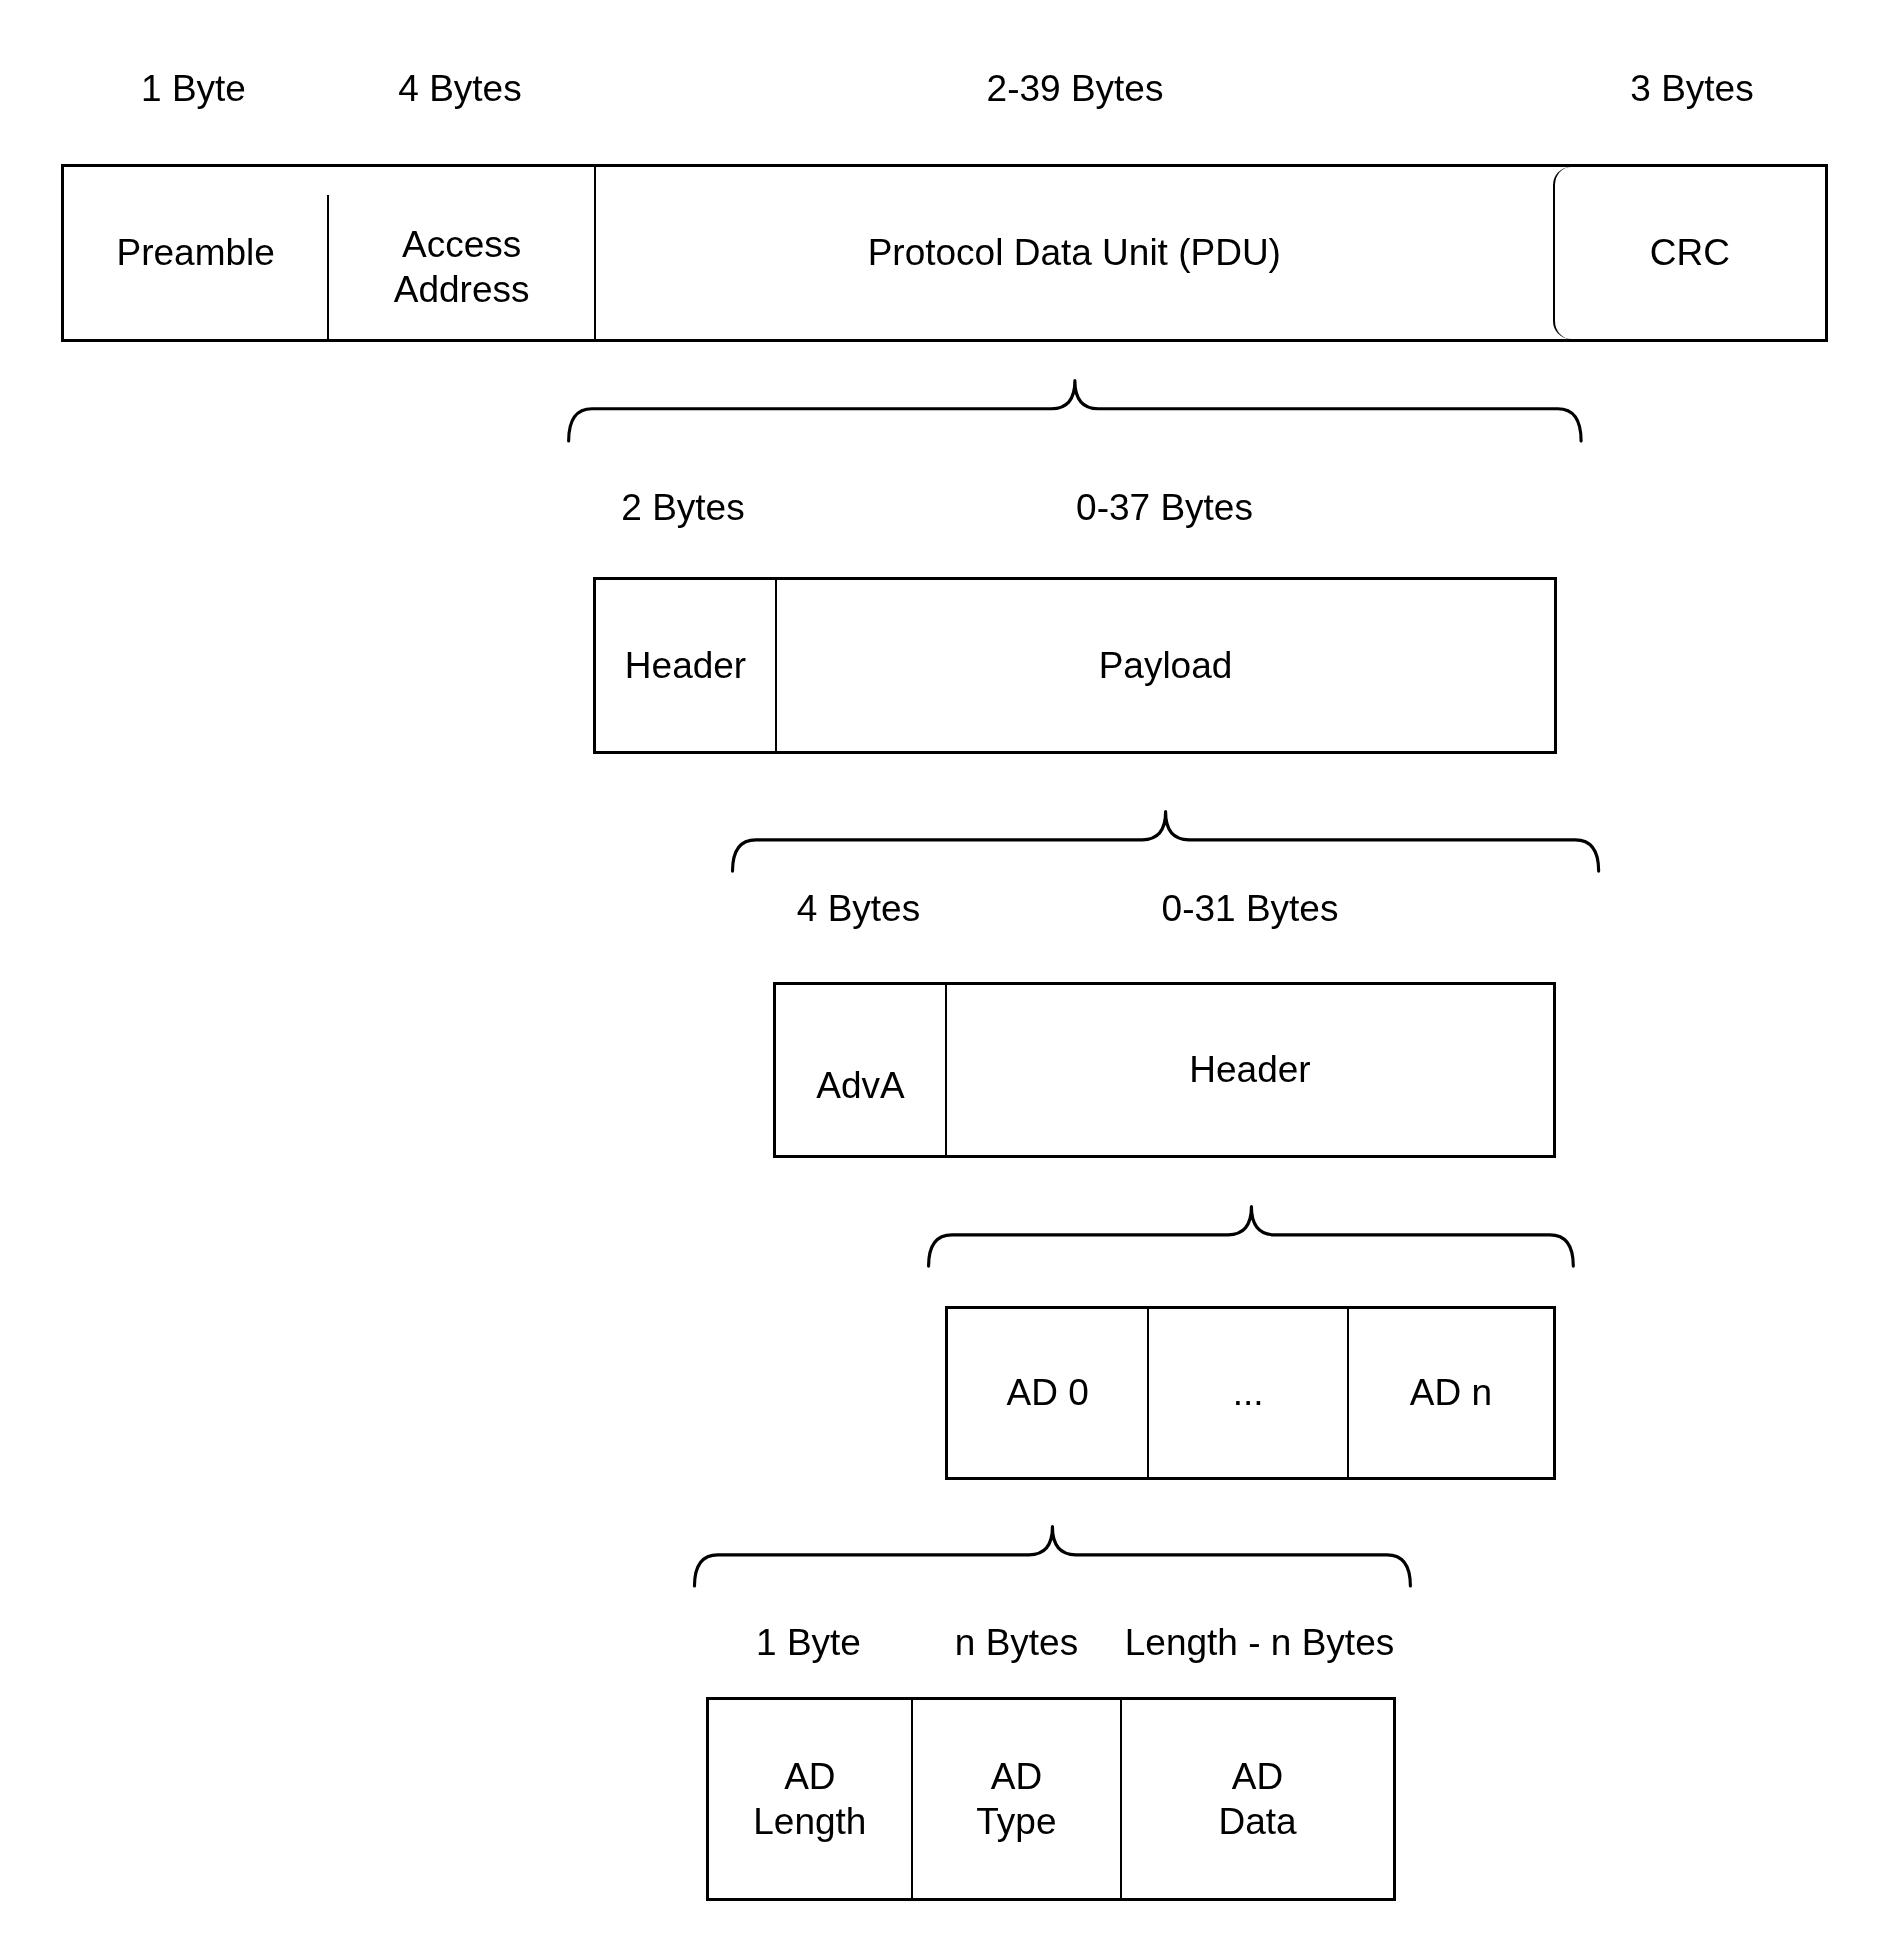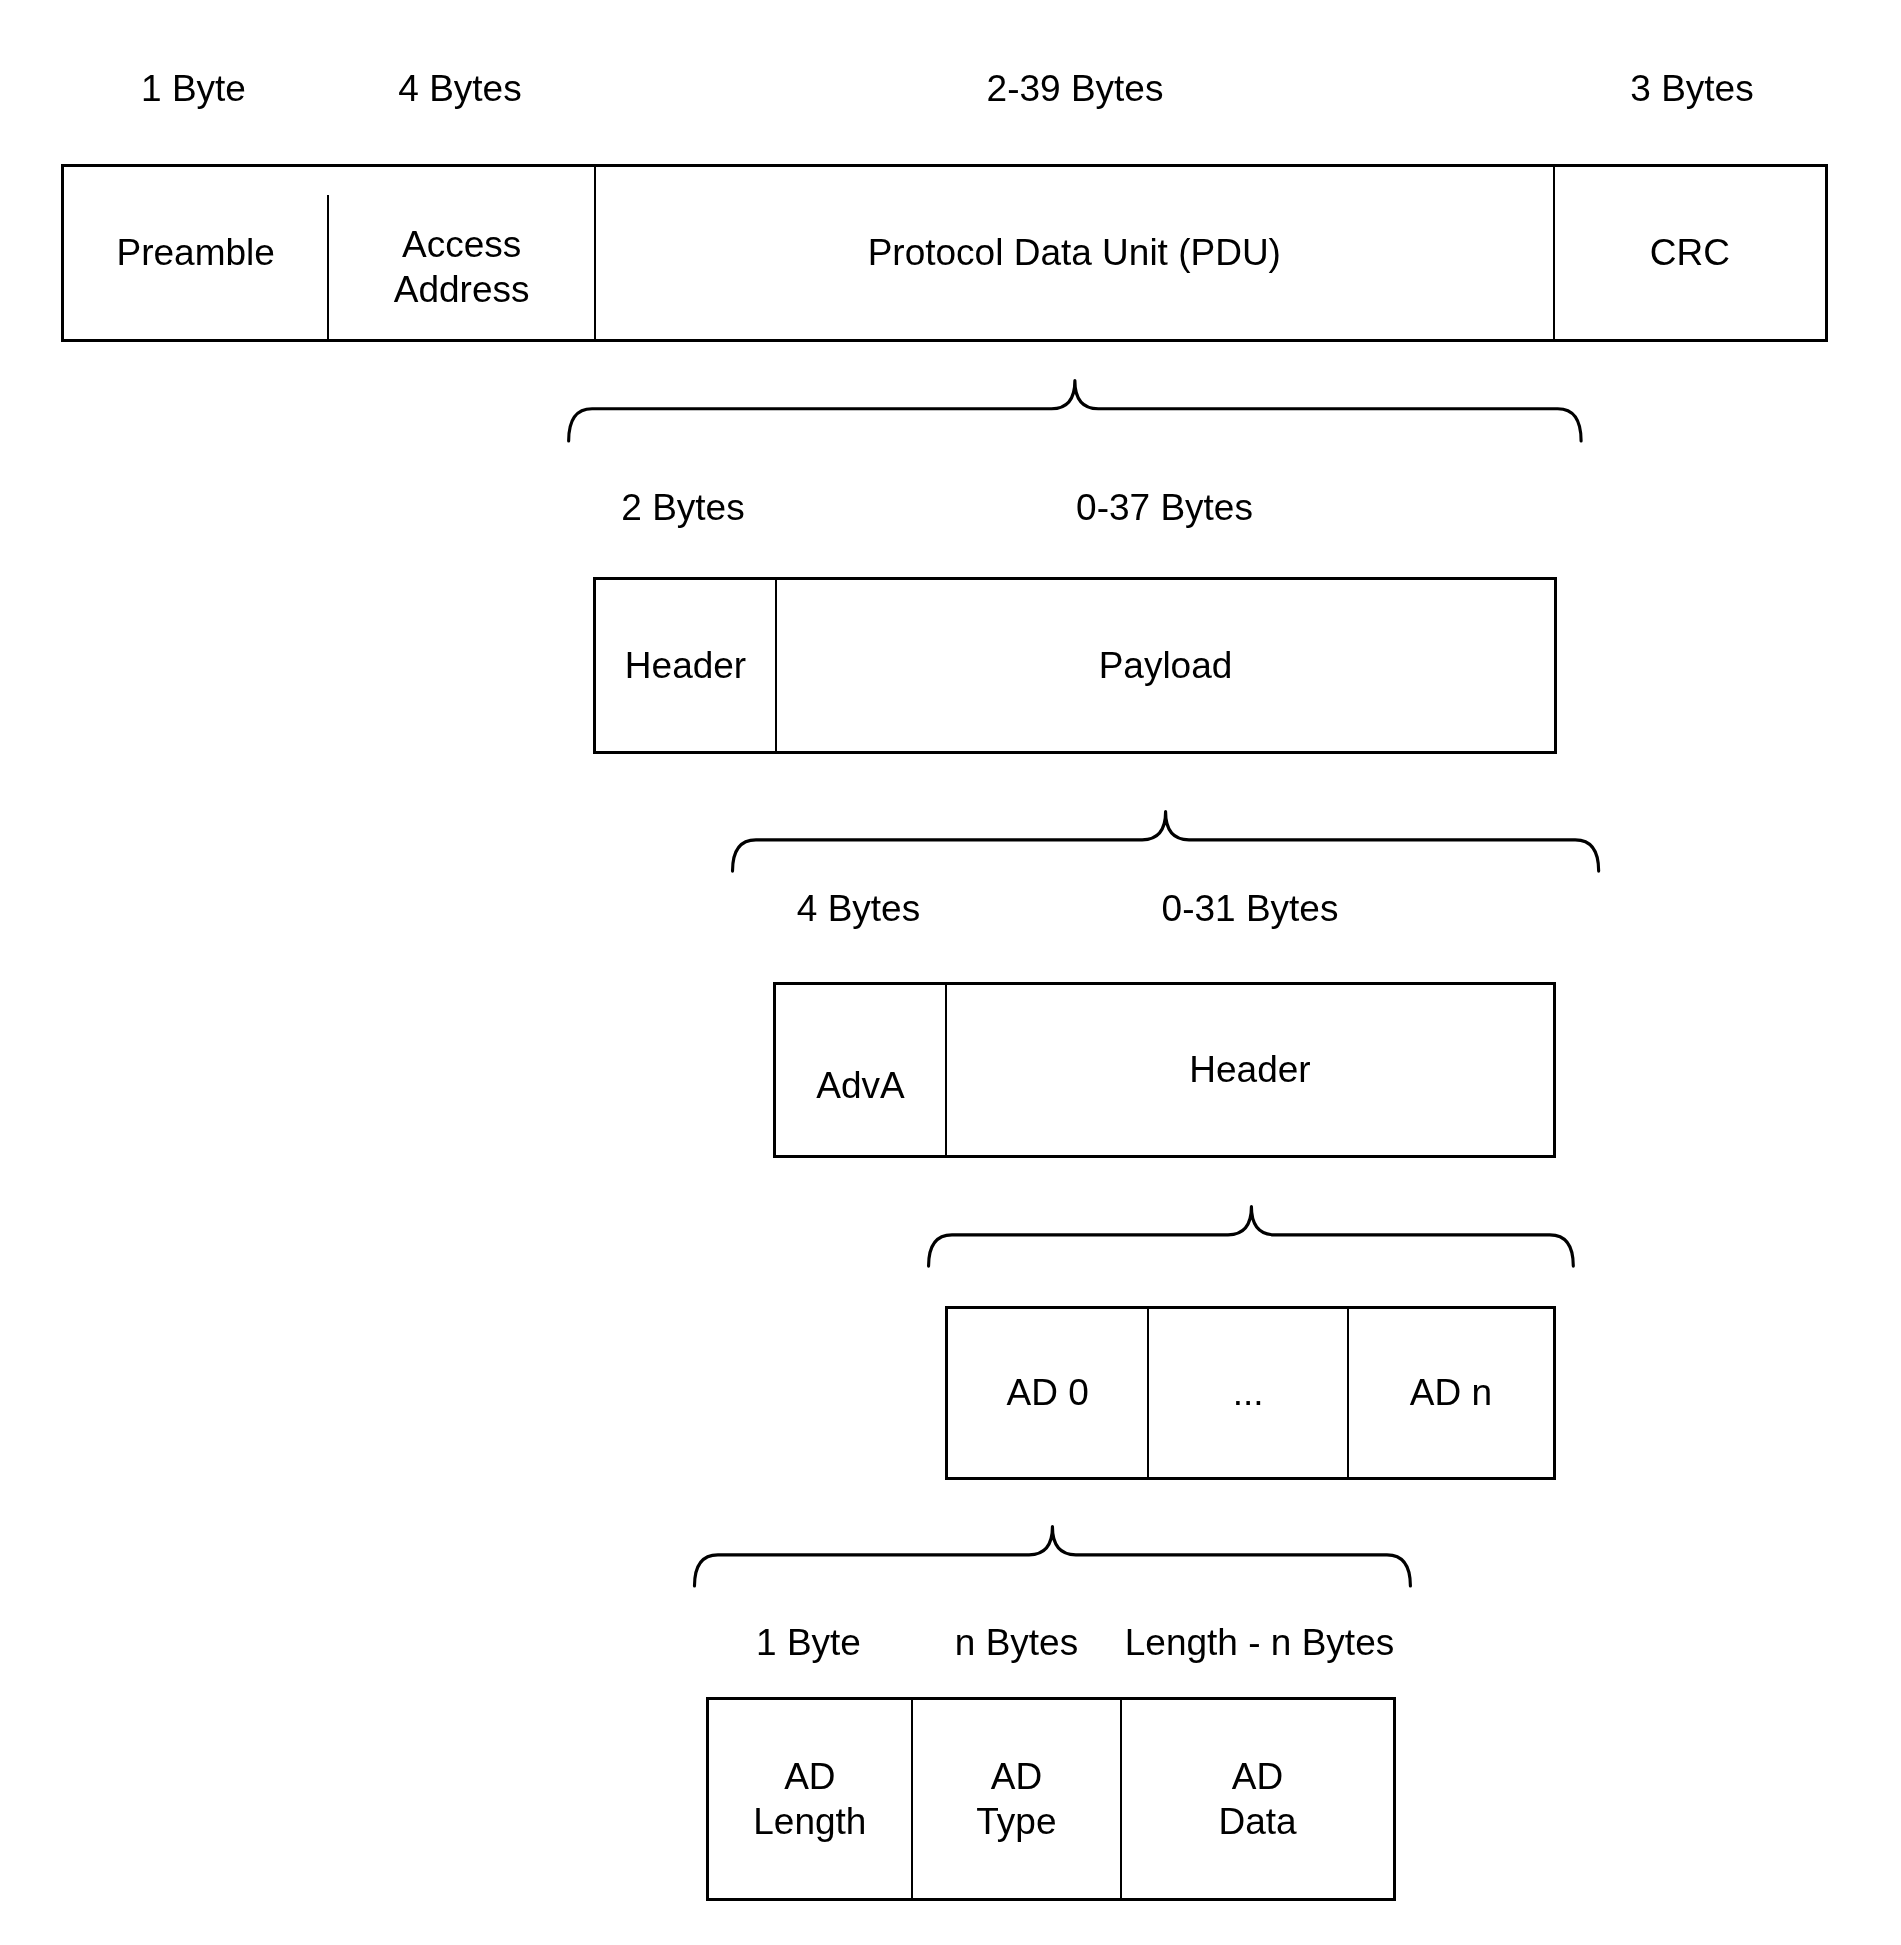--- a/index.html
+++ b/index.html
@@ -62,21 +62,21 @@
   <div class="sizelabel" style="left:61px;  top:66px; width:265px;">1 Byte</div>
   <div class="sizelabel" style="left:327px; top:66px; width:266px;">4 Bytes</div>
   <div class="sizelabel" style="left:593px; top:66px; width:964px;">2-39 Bytes</div>
   <div class="sizelabel" style="left:1556px;top:66px; width:272px;">3 Bytes</div>
 
   <div class="row" style="left:61px; top:164px; width:1767px; height:178px;">
     <div class="cell" style="flex:272 0 0;">Preamble</div>
     <div class="cell" style="flex:273 0 0;margin-top:28px;">Access
 Address</div>
     <div class="cell" style="flex:988 0 0;">Protocol Data Unit (PDU)</div>
-    <div class="cell" style="flex:279 0 0;">CRC</div>
+    <div class="cell" style="flex:279 0 0;border-radius:18px;">CRC</div>
   </div>
 
   <div class="sizelabel" style="left:593px; top:485px; width:180px;">2 Bytes</div>
   <div class="sizelabel" style="left:773px; top:485px; width:783px;text-align:right;">0-37 Bytes</div>
 
   <div class="row" style="left:593px; top:577px; width:964px; height:177px;">
     <div class="cell" style="flex:185 0 0;">Header</div>
     <div class="cell" style="flex:803 0 0;">Payload</div>
   </div>
 

